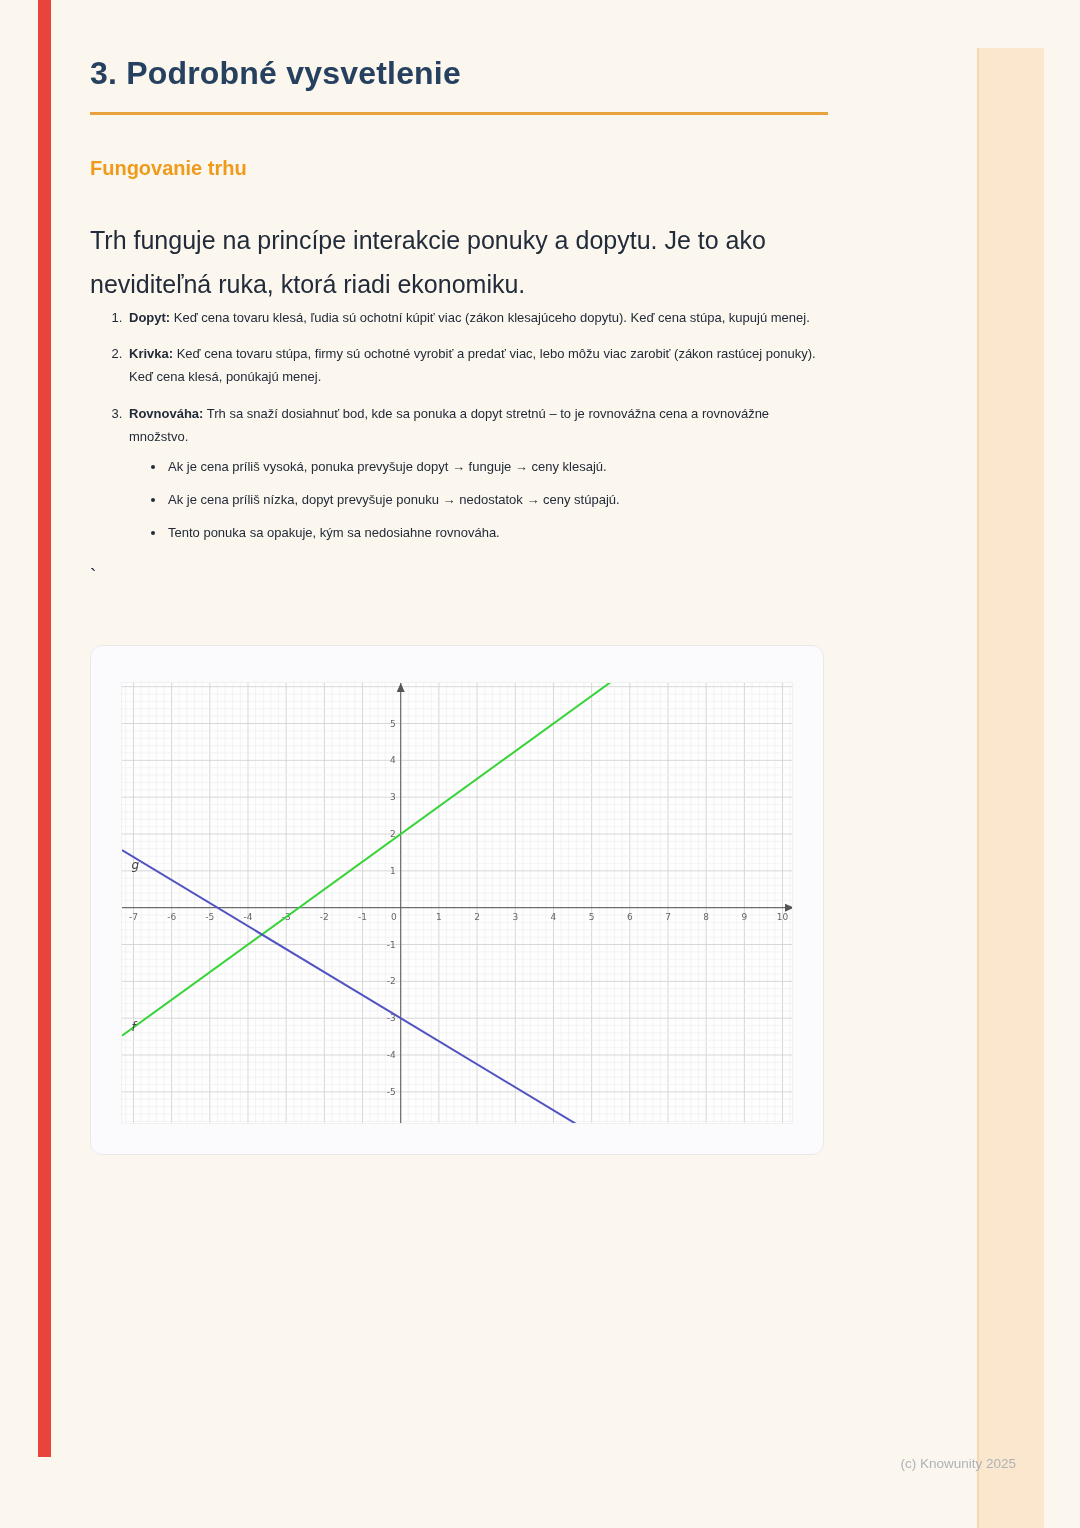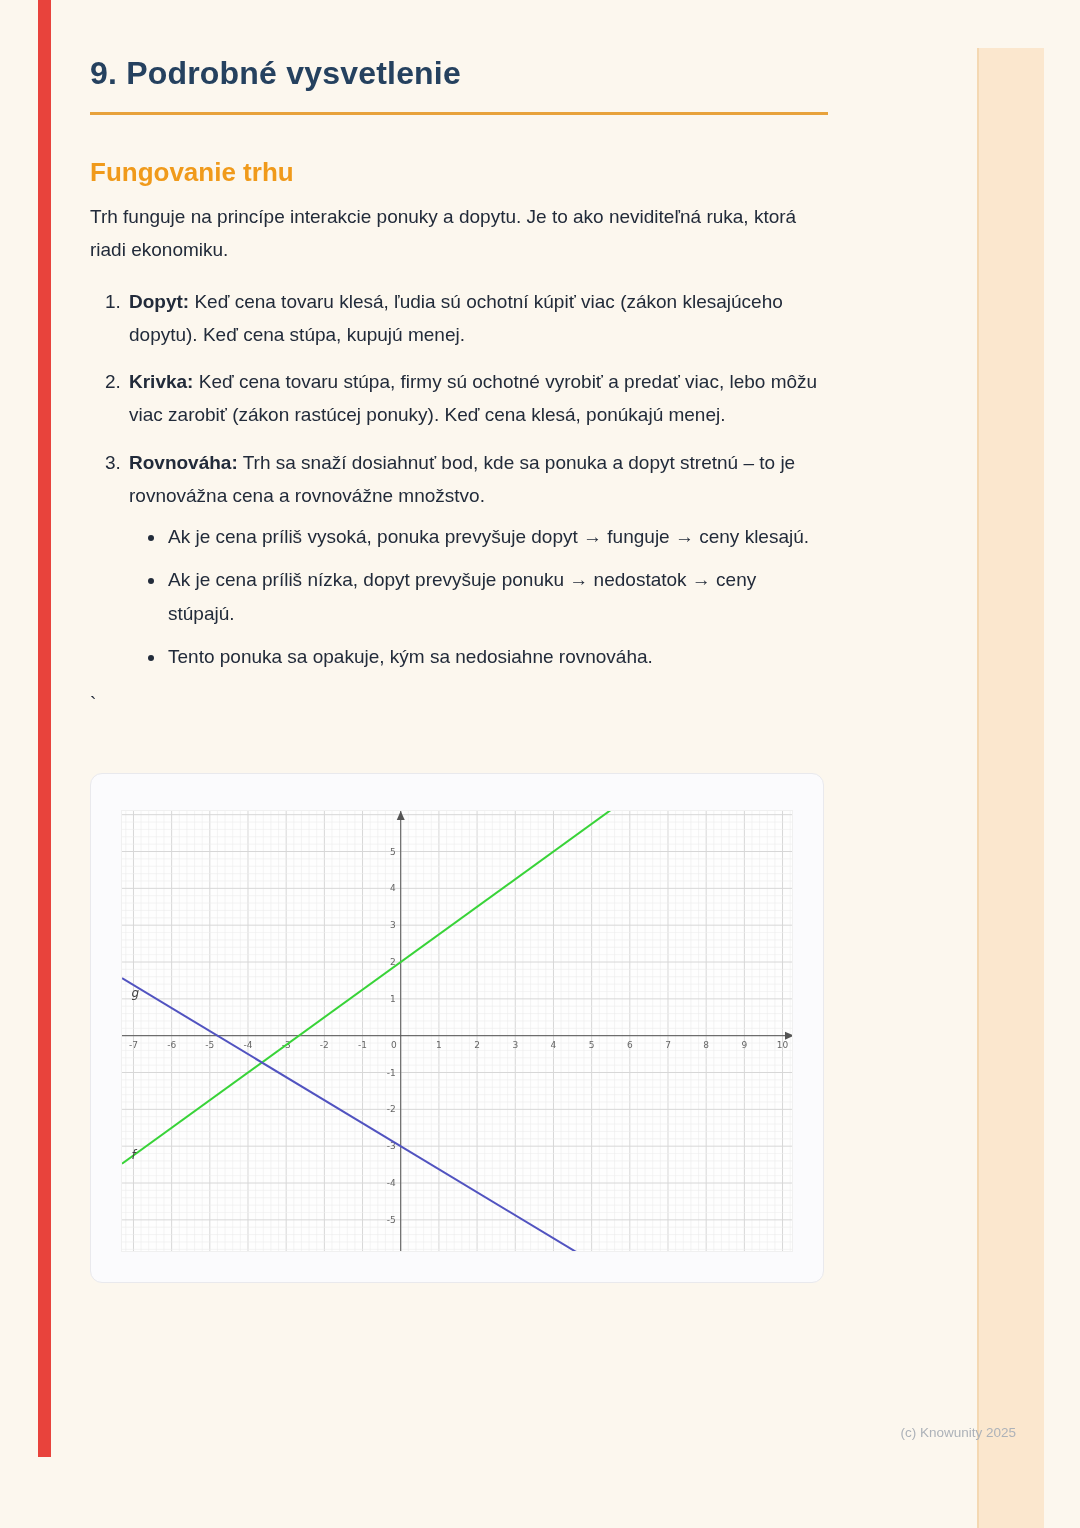--- a/index.html
+++ b/index.html
@@ -22,58 +22,58 @@
     width: 67px;
     background: #fbe7ce;
     border-left: 2px solid #f4d8b2;
   }
   .content { position: absolute; left: 90px; top: 55px; width: 738px; }
   h1.page-title {
     font-size: 32px; font-weight: 800; color: #25415f; letter-spacing: .2px;
   }
   .rule { height: 3px; background: #e8a23b; margin-top: 20px; }
   h2.section-heading {
-    font-size: 26px; font-weight: 700; color: #f09a1b; margin-top: 42px;
-  }
-  p.intro { font-size: 19px; line-height: 1.75; margin-top: 12px; }
+    font-size: 20px; font-weight: 700; color: #f09a1b; margin-top: 42px;
+  }
+  p.intro { font-size: 25px; line-height: 1.75; margin-top: 39px; }
   ol.main-list {
-    margin-top: 18px; padding-left: 36px;
-    font-size: 19px; line-height: 1.75;
+    padding-left: 36px;
+    font-size: 13px; line-height: 1.75;
   }
   ol.main-list > li { margin-bottom: 14px; padding-left: 3px; }
   ol.main-list strong { font-weight: 700; }
   ul.sub-list { margin-top: 8px; padding-left: 37px; list-style: disc; }
   ul.sub-list > li { margin-bottom: 10px; padding-left: 2px; }
   .stray { font-size: 19px; margin-top: 20px; min-height: 32px; }
   figure.card {
     margin-top: 48px; width: 734px;
     background: #fbfbfd;
     border: 1px solid #e9e9ed;
     border-radius: 12px;
     padding: 36px 30px 30px;
   }
   #graph { background: #fefefe; display: block; border: 1px solid #f0f0f0; }
   #graph text { font-family: "DejaVu Sans", sans-serif; }
   figcaption {
     text-align: center; font-style: italic;
     color: #6f7680; font-size: 17.5px; margin-top: 26px;
   }
   .footer {
-    position: absolute; right: 64px; bottom: 88px;
+    position: absolute; right: 64px; bottom: 57px;
     font-size: 13.5px; color: #adb2b9; z-index: 2;
   }
 </style>
 </head>
 <body>
 
 <div class="red-stripe"></div>
 <div class="peach-bar"></div>
 
 <main class="content">
-  <h1 class="page-title">9. Podrobné vysvetlenie</h1>
+  <h1 class="page-title">3. Podrobné vysvetlenie</h1>
   <div class="rule"></div>
 
   <h2 class="section-heading">Fungovanie trhu</h2>
 
   <p class="intro">Trh funguje na princípe interakcie ponuky a dopytu. Je to ako neviditeľná ruka, ktorá riadi ekonomiku.</p>
 
   <ol class="main-list">
     <li>
       <strong>Dopyt:</strong>
       <span>Keď cena tovaru klesá, ľudia sú ochotní kúpiť viac (zákon klesajúceho dopytu). Keď cena stúpa, kupujú menej.</span>

